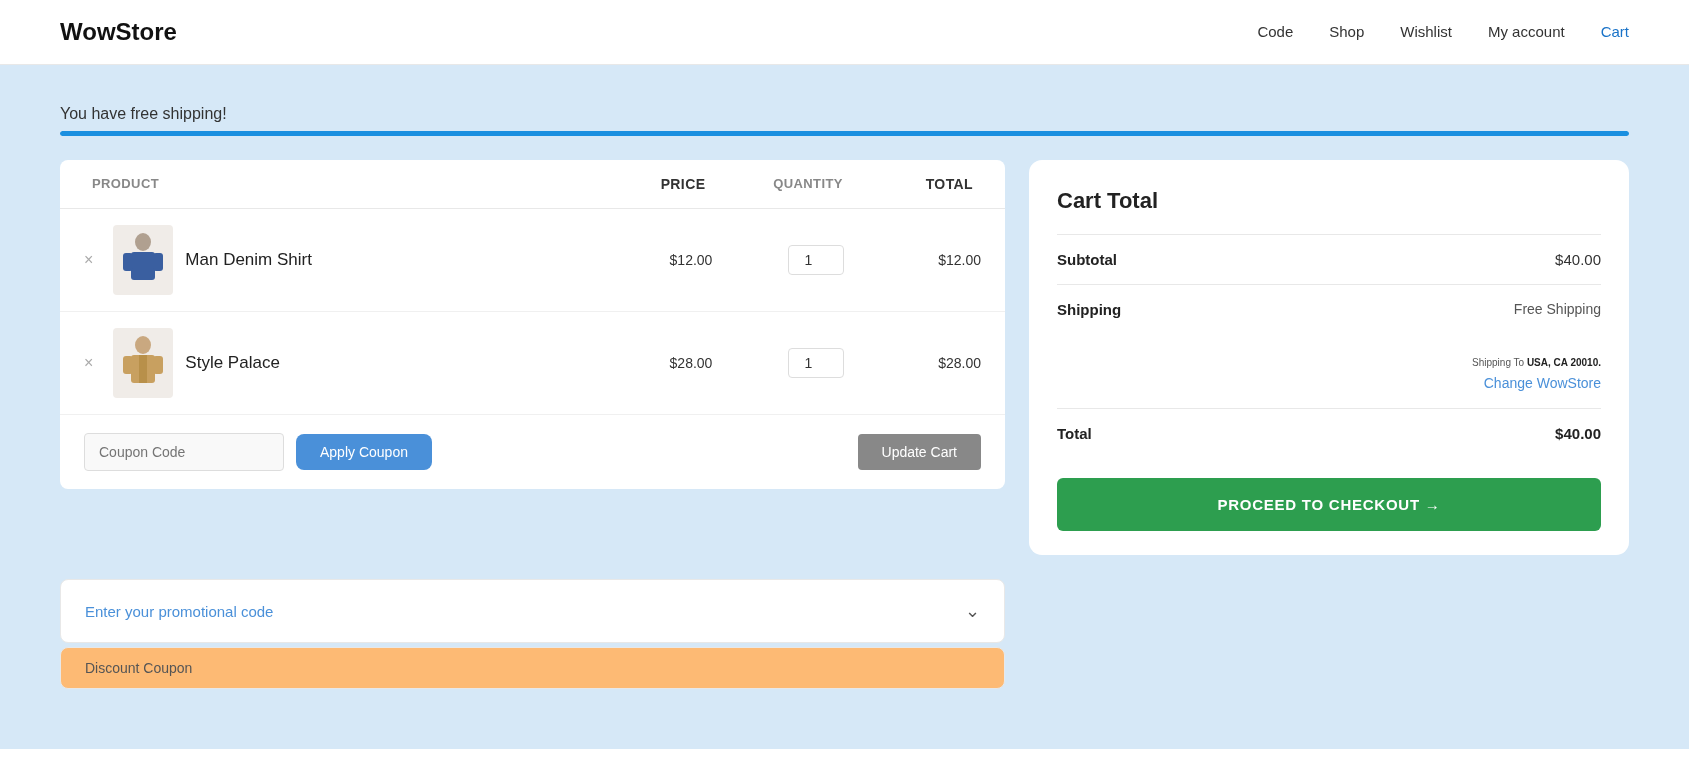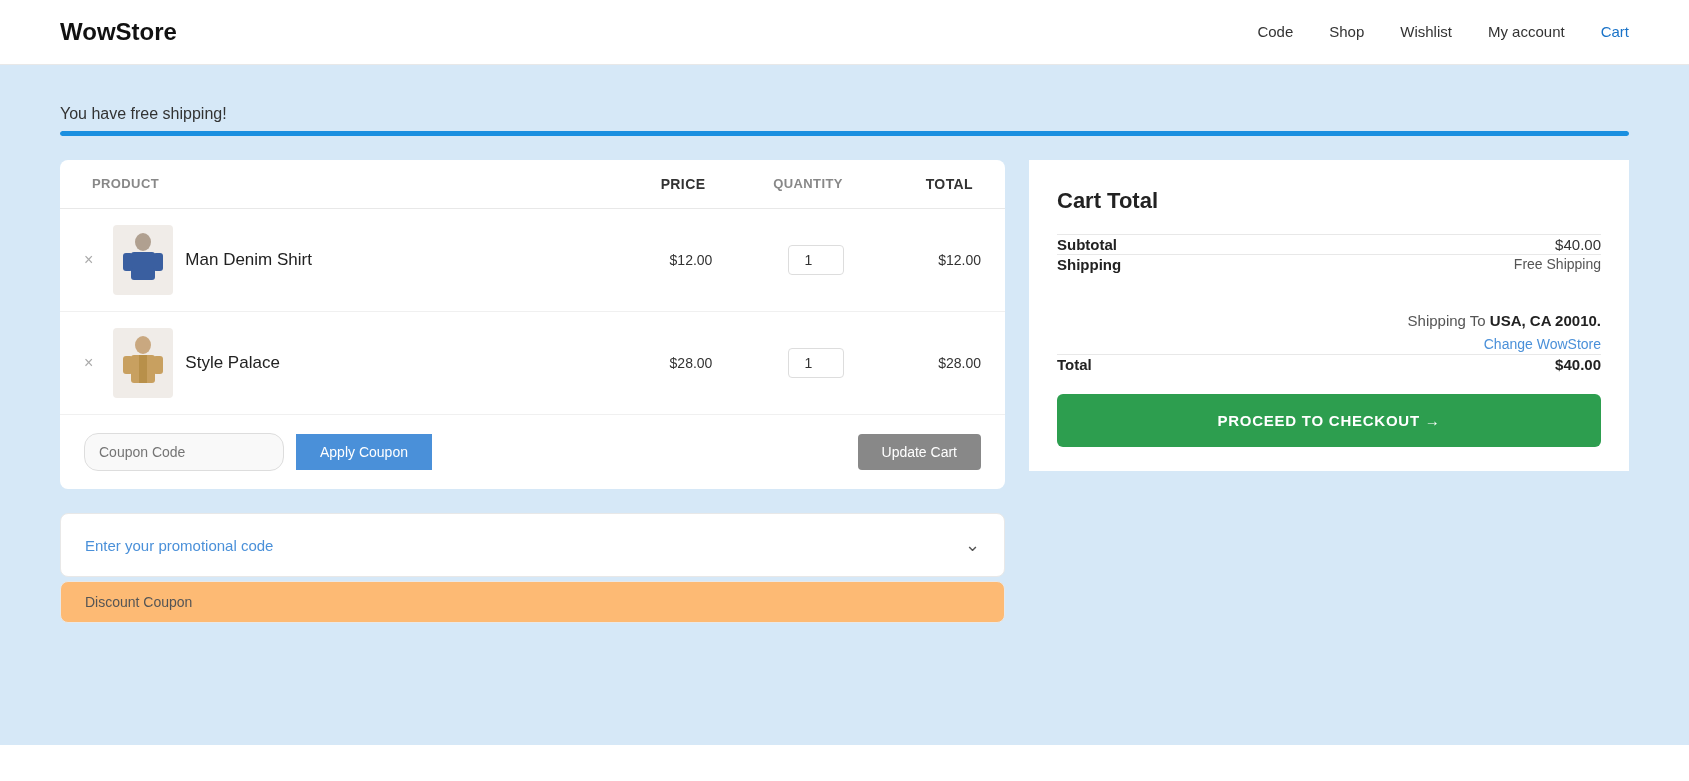--- a/index.html
+++ b/index.html
@@ -144,32 +144,32 @@
 
     
     .coupon-row {
       display: flex;
       align-items: center;
       padding: 18px 24px;
       gap: 12px;
     }
     .coupon-input {
       border: 1px solid #ddd;
-      border-radius: 14px;
+      border-radius: 4px;
       padding: 10px 14px;
       font-size: 14px;
       color: #999;
       width: 200px;
       background: #f9f9f9;
     }
     .apply-coupon-btn {
       background: #4a90d9;
       color: #fff;
       border: none;
-      border-radius: 0;
+      border-radius: 8px;
       padding: 10px 24px;
       font-size: 14px;
       cursor: pointer;
     }
     .update-cart-btn {
       margin-left: auto;
       background: #888;
       color: #fff;
       border: none;
       border-radius: 4px;
@@ -209,36 +209,36 @@
       padding: 12px 24px;
       margin-top: 4px;
       border: 1px solid #e8e8e8;
       color: #555;
       font-size: 14px;
     }
 
     
     .cart-total-section {
       background: #fff;
-      border-radius: 0;
+      border-radius: 13px;
       width: 600px;
       flex-shrink: 0;
       padding: 28px 28px 24px 28px;
     }
     .cart-total-title {
       font-size: 22px;
       font-weight: 700;
       color: #222;
       margin-bottom: 20px;
     }
     .total-row {
       display: flex;
       justify-content: space-between;
       align-items: flex-start;
-      padding: 1px 0;
+      padding: 16px 0;
       border-top: 1px solid #e8e8e8;
     }
     .total-label {
       font-size: 15px;
       font-weight: 600;
       color: #222;
     }
     .total-value {
       font-size: 15px;
       color: #333;
@@ -246,21 +246,21 @@
     }
     .shipping-details {
       text-align: right;
     }
     .shipping-details .free-label {
       font-size: 14px;
       color: #555;
       margin-bottom: 4px;
     }
     .shipping-details .shipping-to {
-      font-size: 15px;
+      font-size: 10px;
       color: #555;
       margin-bottom: 6px;
       margin-top: 40px;
     }
     .shipping-details .shipping-to strong {
       color: #222;
       font-weight: 600;
     }
     .change-address-link {
       color: #4a90d9;

